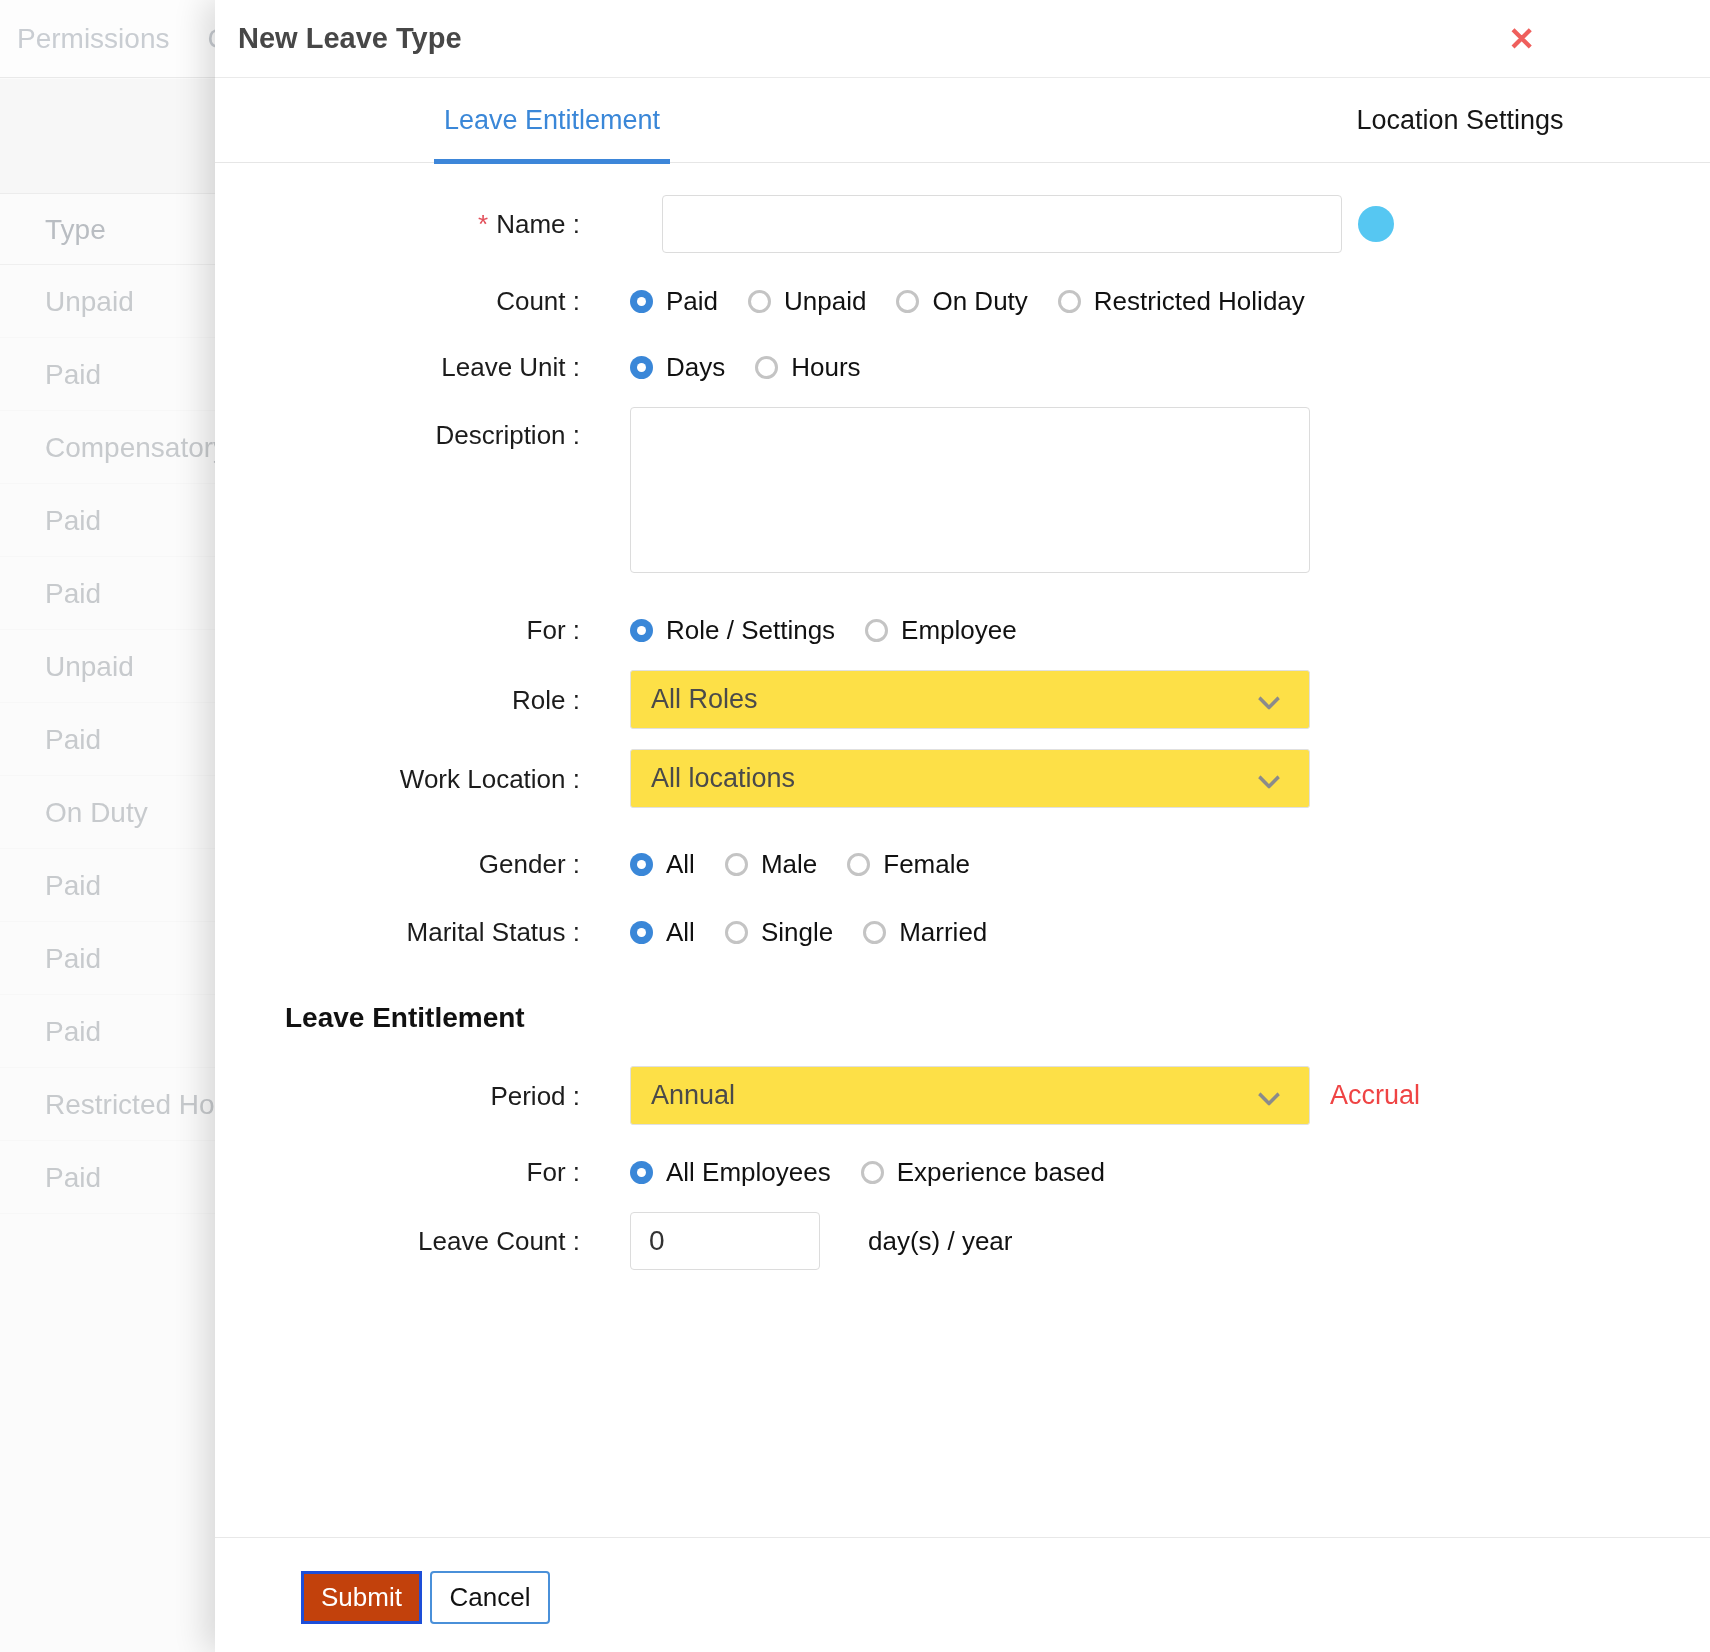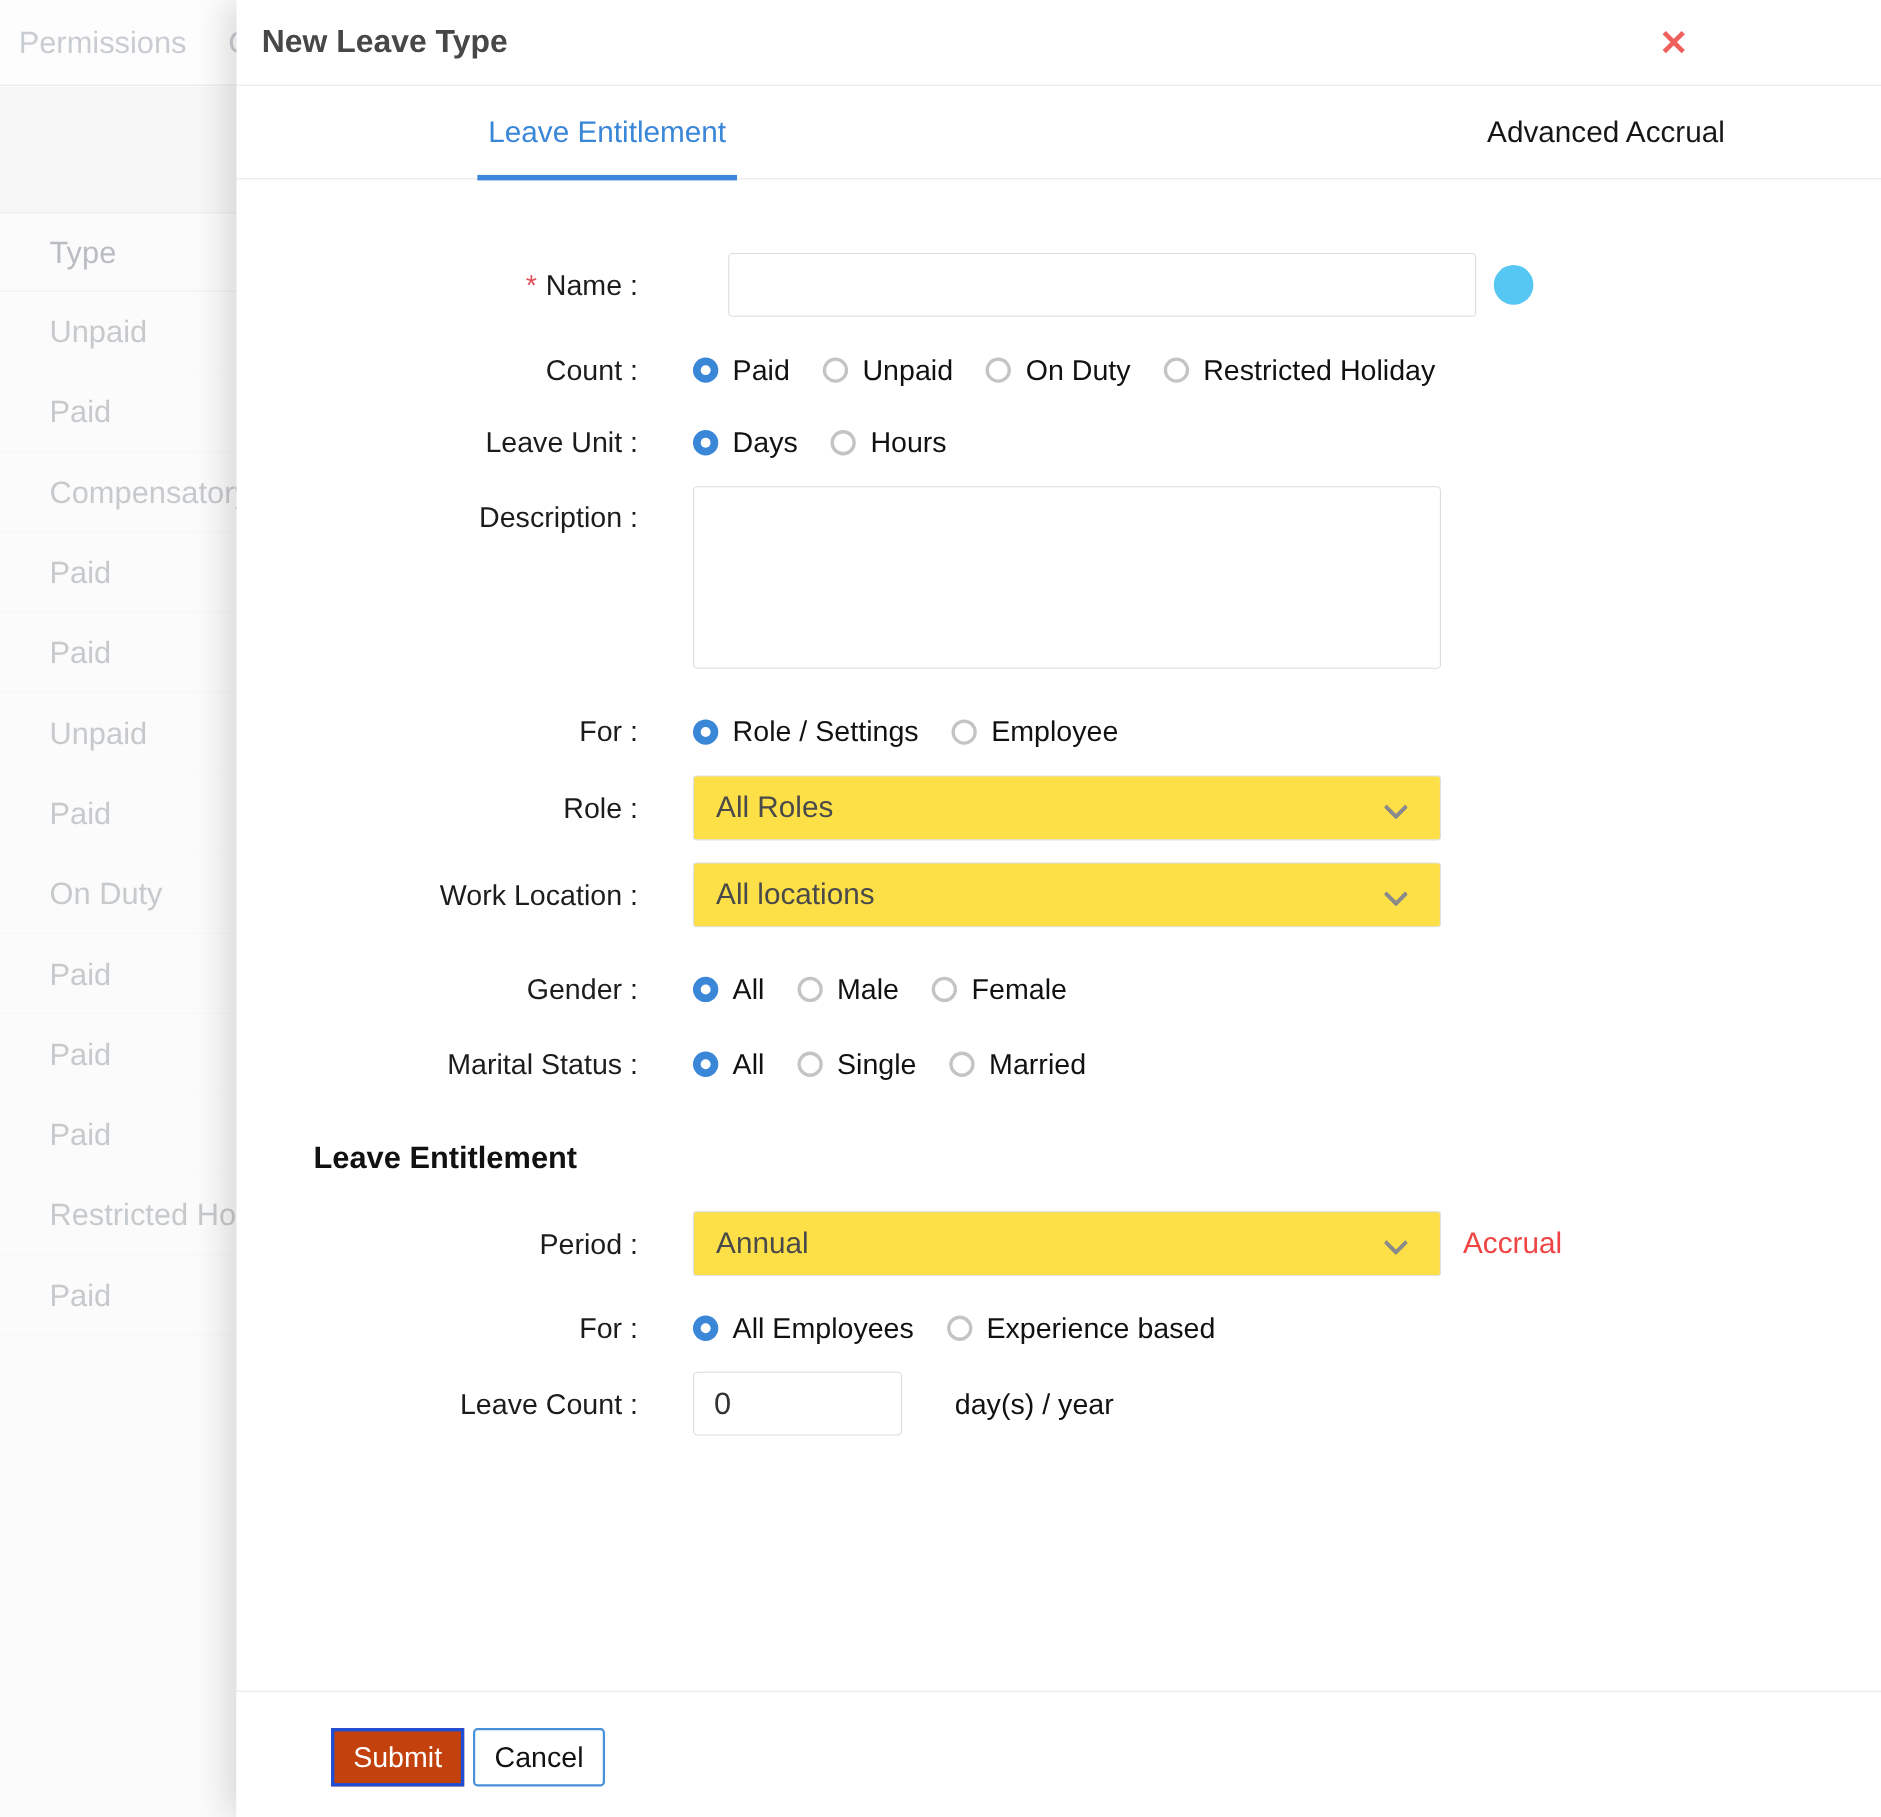--- a/index.html
+++ b/index.html
@@ -67,21 +67,21 @@
   .radio.sel { border:none; background:#3a87d8; position:relative; }
   .radio.sel::after { content:""; position:absolute; left:7px; top:7px; width:9px; height:9px;
                       border-radius:50%; background:#fff; }
   .ropt-label { font-size:26px; color:#111; white-space:nowrap; }
 
   .section-heading { font-size:28px; font-weight:700; color:#111; }
   .side-gray { font-size:27px; color:#ef4444; margin-left:20px; white-space:nowrap; cursor:pointer; }
   .unit-label { font-size:26px; color:#111; margin-left:48px; white-space:nowrap; }
 
   
-  .mt-name   { margin-top:67px;gap:32px; }
+  .mt-name   { margin-top:32px;gap:32px; }
   .mt-type   { margin-top:32px; }
   .mt-unit   { margin-top:34px; }
   .mt-desc   { margin-top:24px; }
   .mt-head1  { margin-top:51px; }
   .mt-for    { margin-top:41px; }
   .mt-role   { margin-top:24px; }
   .mt-wl     { margin-top:20px; }
   .mt-gender { margin-top:40px; }
   .mt-mar    { margin-top:36px; }
   .mt-head2  { margin-top:54px; }
@@ -133,21 +133,21 @@
     <div class="m-title">New Leave Type</div>
     <div class="m-close">✕</div>
   </div>
 
   <div class="m-tabbar">
     <div class="mtab mtab-active">
       <span>Leave Entitlement</span>
       <div class="underline"></div>
     </div>
     <div class="mtab mtab-inactive">
-      <span>Advanced Accrual</span>
+      <span>Location Settings</span>
     </div>
   </div>
 
   <div class="m-content">
 
     <div class="row center mt-name">
       <div class="lbl">
         <span class="req">*</span><span>Name :</span>
       </div>
       <div class="field">

